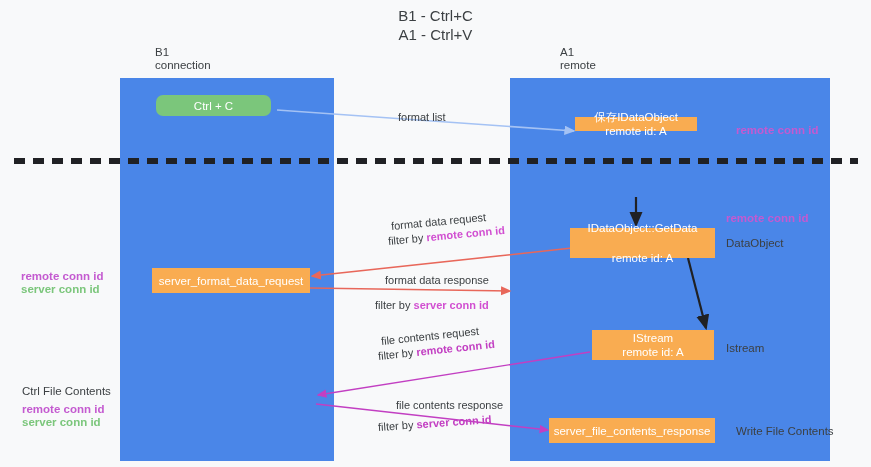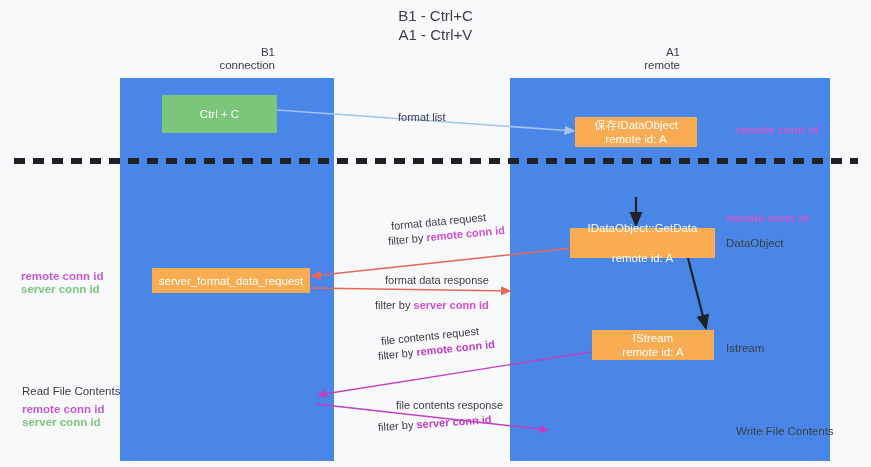--- a/index.html
+++ b/index.html
@@ -26,21 +26,21 @@
     left: 0; top: 6px; width: 871px;
     text-align: center;
     font-size: 15px;
     color: #3c4043;
     line-height: 19px;
     white-space: pre;
   }
 
   
   .col-head {
-    text-align: right;
+    text-align: left;
     font-size: 11.5px;
     color: #3c4043;
     line-height: 13px;
     white-space: pre;
   }
 
   
   .lane {
     background: #4a86e8;
   }
@@ -132,25 +132,25 @@
 
     <line x1="310" y1="288" x2="510" y2="291" stroke="#e8675a" stroke-width="1.5" marker-end="url(#ah-red)"></line>
 
     <line x1="688" y1="258" x2="706" y2="328" stroke="#202124" stroke-width="2.2" marker-end="url(#ah-black)"></line>
 
     <line x1="590" y1="352" x2="318" y2="395" stroke="#c23fc2" stroke-width="1.4" marker-end="url(#ah-pink)"></line>
 
     <line x1="316" y1="404" x2="548" y2="430" stroke="#c23fc2" stroke-width="1.4" marker-end="url(#ah-pink)"></line>
   </svg>
 
-  <div class="abs node green" style="left:162px; top:95px; width:115px; height:38px;">
+  <div class="abs node green" style="left:156px; top:95px; width:115px; height:21px;border-radius:7px;">
     <span>Ctrl + C</span>
   </div>
 
-  <div class="abs node orange" style="left:575px; top:117px; width:122px; height:30px;">
+  <div class="abs node orange" style="left:575px; top:117px; width:122px; height:14px;">
     <span>保存IDataObject</span>
     <span>remote id: A</span>
   </div>
 
 
   <div class="abs node orange" style="left:570px; top:228px; width:145px; height:30px;gap:16px;">
     <span>IDataObject::GetData</span>
     <span>remote id: A</span>
   </div>
 
@@ -158,20 +158,23 @@
     <span>server_format_data_request</span>
   </div>
 
 
   <div class="abs node orange" style="left:592px; top:330px; width:122px; height:30px;">
     <span>IStream</span>
     <span>remote id: A</span>
   </div>
 
 
+  <div class="abs node orange" style="left:549px; top:418px; width:166px; height:25px;">
+    <span>server_file_contents_response</span>
+  </div>
 
   <div class="abs edge-label" style="left:398px; top:110px;">format list</div>
 
   <div class="abs edge-label" style="left:391px; top:219px; transform: rotate(-5.5deg); transform-origin: left center;">format data request</div>
   <div class="abs edge-label" style="left:388px; top:234px; transform: rotate(-5.5deg); transform-origin: left center;">
     <span>filter by </span><span class="hl-magenta">remote conn id</span>
   </div>
 
   <div class="abs edge-label" style="left:385px; top:273px;">format data response</div>
   <div class="abs edge-label" style="left:375px; top:298px;">
@@ -194,17 +197,17 @@
 
   <div class="abs annot plain" style="left:726px; top:236px;">DataObject</div>
 
   <div class="abs annot plain" style="left:726px; top:341px;">Istream</div>
 
   <div class="abs annot plain" style="left:736px; top:424px;">Write File Contents</div>
 
   <div class="abs annot magenta" style="left:21px; top:269px;">remote conn id</div>
   <div class="abs annot green-txt" style="left:21px; top:282px;">server conn id</div>
 
-  <div class="abs annot plain" style="left:22px; top:384px;">Read File Contents</div>
+  <div class="abs annot plain" style="left:22px; top:384px;">Ctrl File Contents</div>
   <div class="abs annot magenta" style="left:22px; top:402px;">remote conn id</div>
   <div class="abs annot green-txt" style="left:22px; top:415px;">server conn id</div>
 
 </div>
 
 </body></html>

